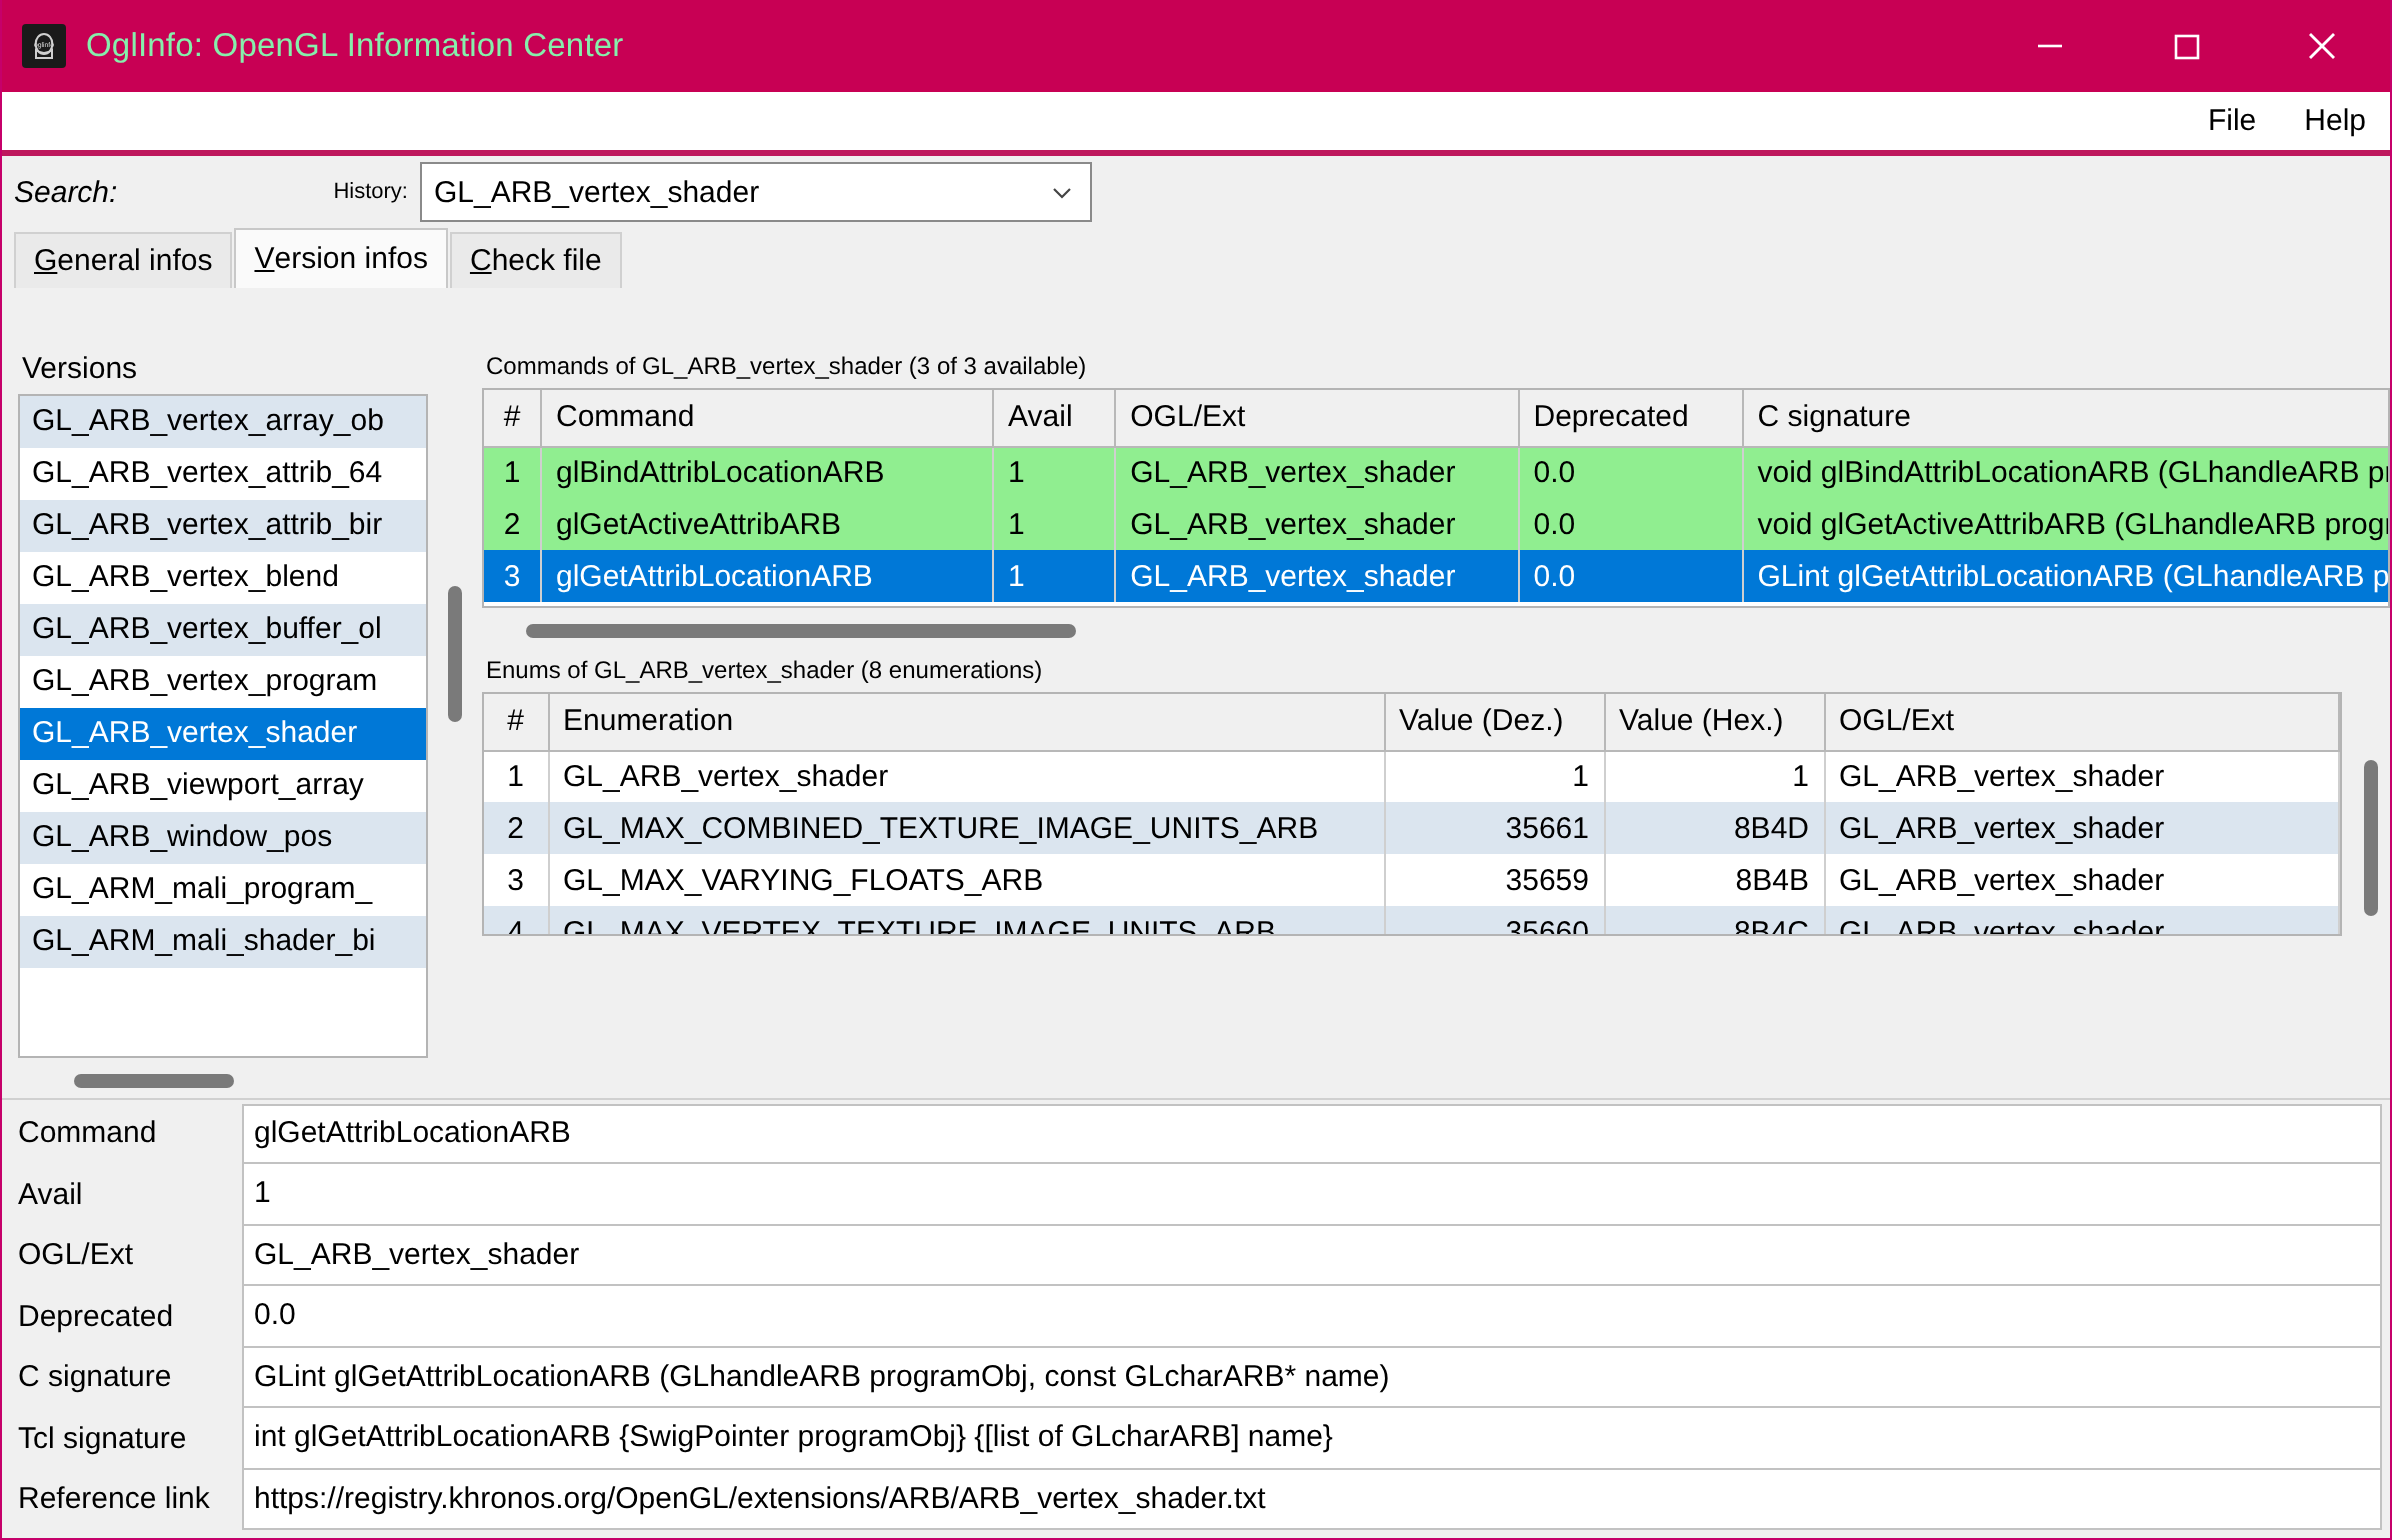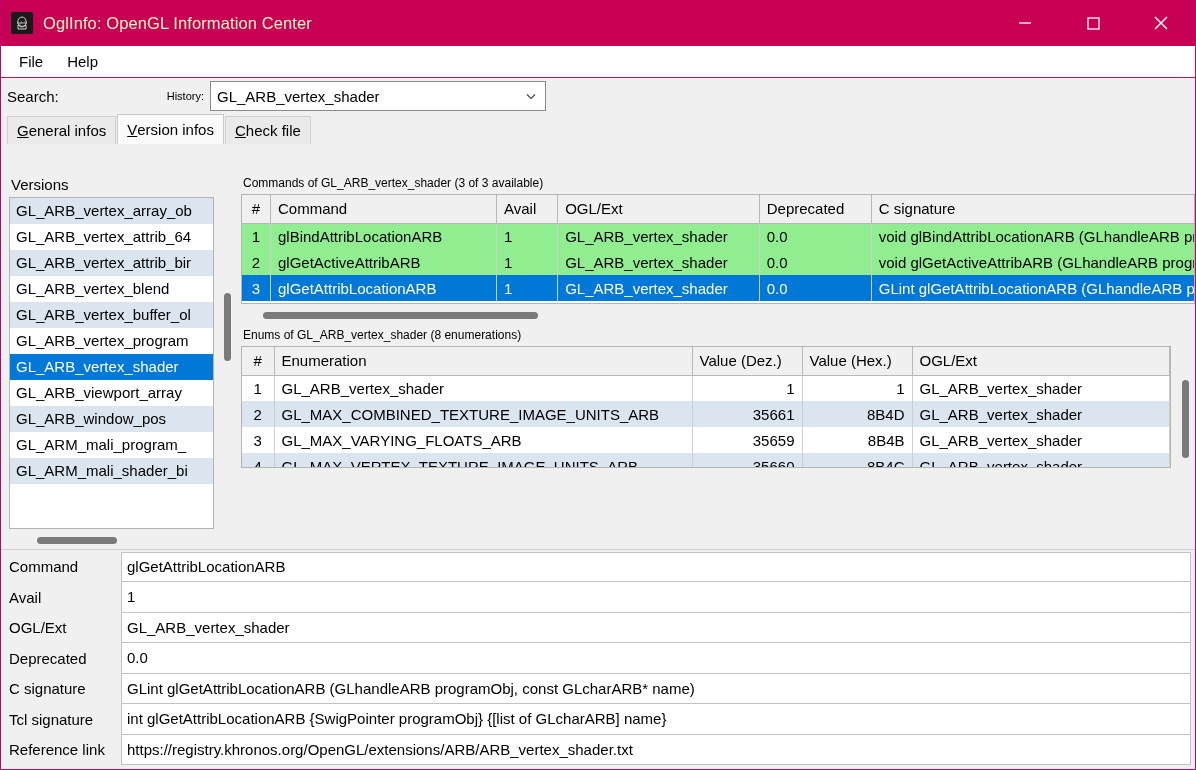--- a/index.html
+++ b/index.html
@@ -30,56 +30,57 @@
   .app-icon {
     width: 22px; height: 22px;
     margin-left: 10px; margin-right: 10px;
     background: #1a1a1a;
     border-radius: 2px;
     display: flex; align-items: center; justify-content: center;
     flex: 0 0 auto;
   }
   .app-icon svg { display:block; }
   .title-text {
-    color: #fef9c3;
+    color: #86efac;
     font-size: 16.5px;
     letter-spacing: .1px;
     white-space: nowrap;
   }
   .win-controls {
     position: absolute; right: 0; top: 0; height: 46px;
     display: flex;
   }
   .win-btn {
     width: 68px; height: 46px;
     display: flex; align-items: center; justify-content: center;
     color: #fff;
   }
   .win-btn svg { display:block; }
   
   .menubar {
     height: 32px; min-height: 32px;
     background: #ffffff;
     display: flex; align-items: center;
     padding-left: 6px;
-    border-bottom: 1px solid #be185d;
+    border-bottom: 3px solid #be185d;
+    justify-content: flex-end;
   }
   .menu-item {
     padding: 3px 12px;
     font-size: 15px;
     color: #000;
   }
   
   .searchrow {
     height: 36px; min-height: 36px;
     background: #f0f0f0;
     display: flex; align-items: center;
     padding-left: 6px;
   }
-  .lbl-search { font-size: 15px; margin-right: 8px; }
+  .lbl-search { font-size: 15px; margin-right: 8px; font-style: italic; }
   .search-input {
     width: 90px; height: 26px;
     border: none; background: transparent;
     font-family: "Liberation Sans", sans-serif; font-size: 15px;
     outline: none;
   }
   .lbl-history { font-size: 11px; margin-left: 10px; margin-right: 6px; }
   .combo {
     width: 336px; height: 30px;
     background: #ffffff;

